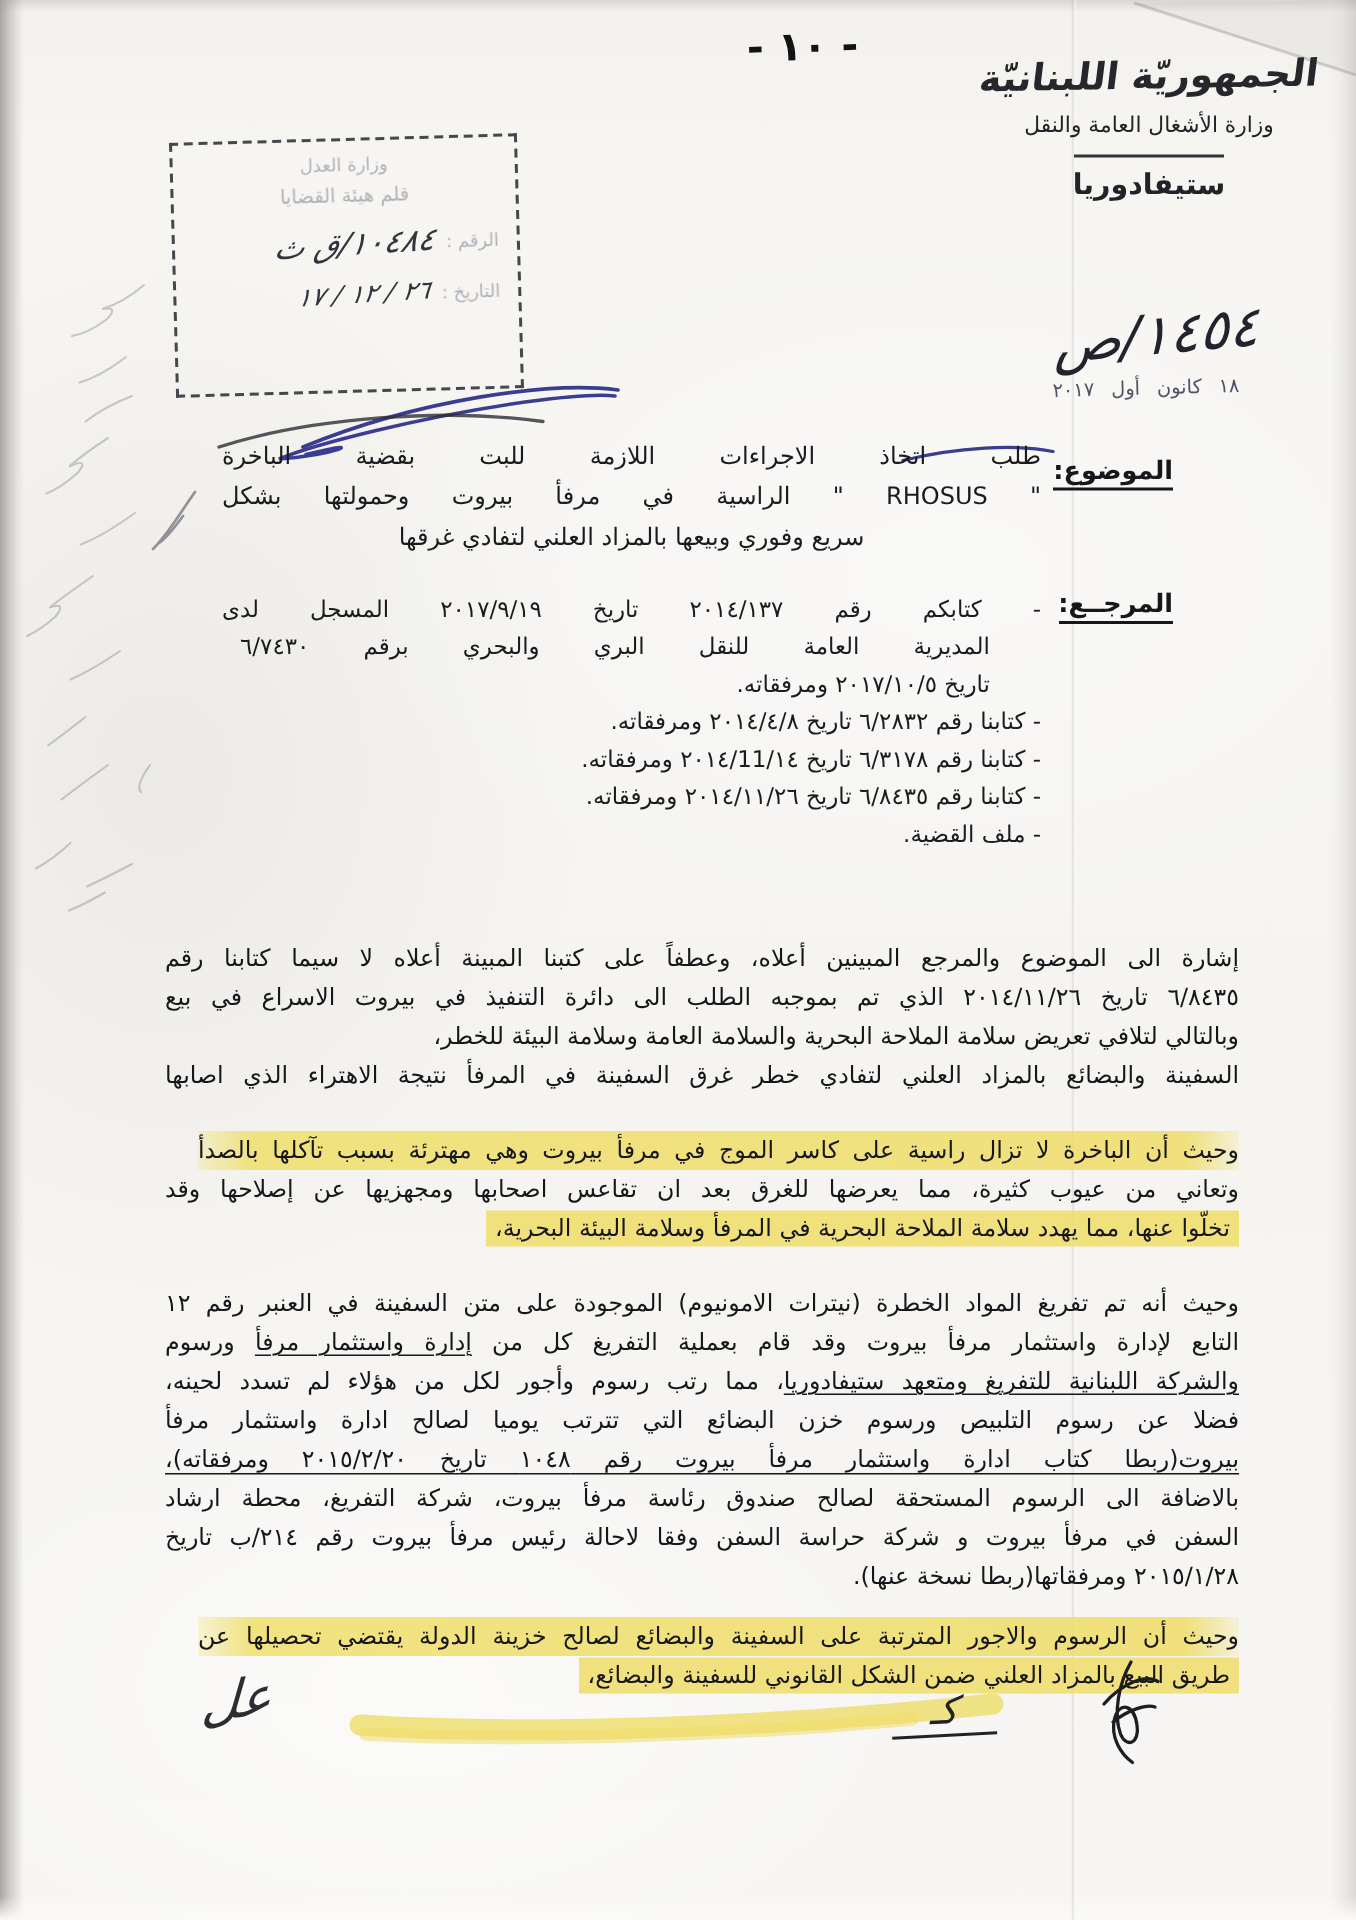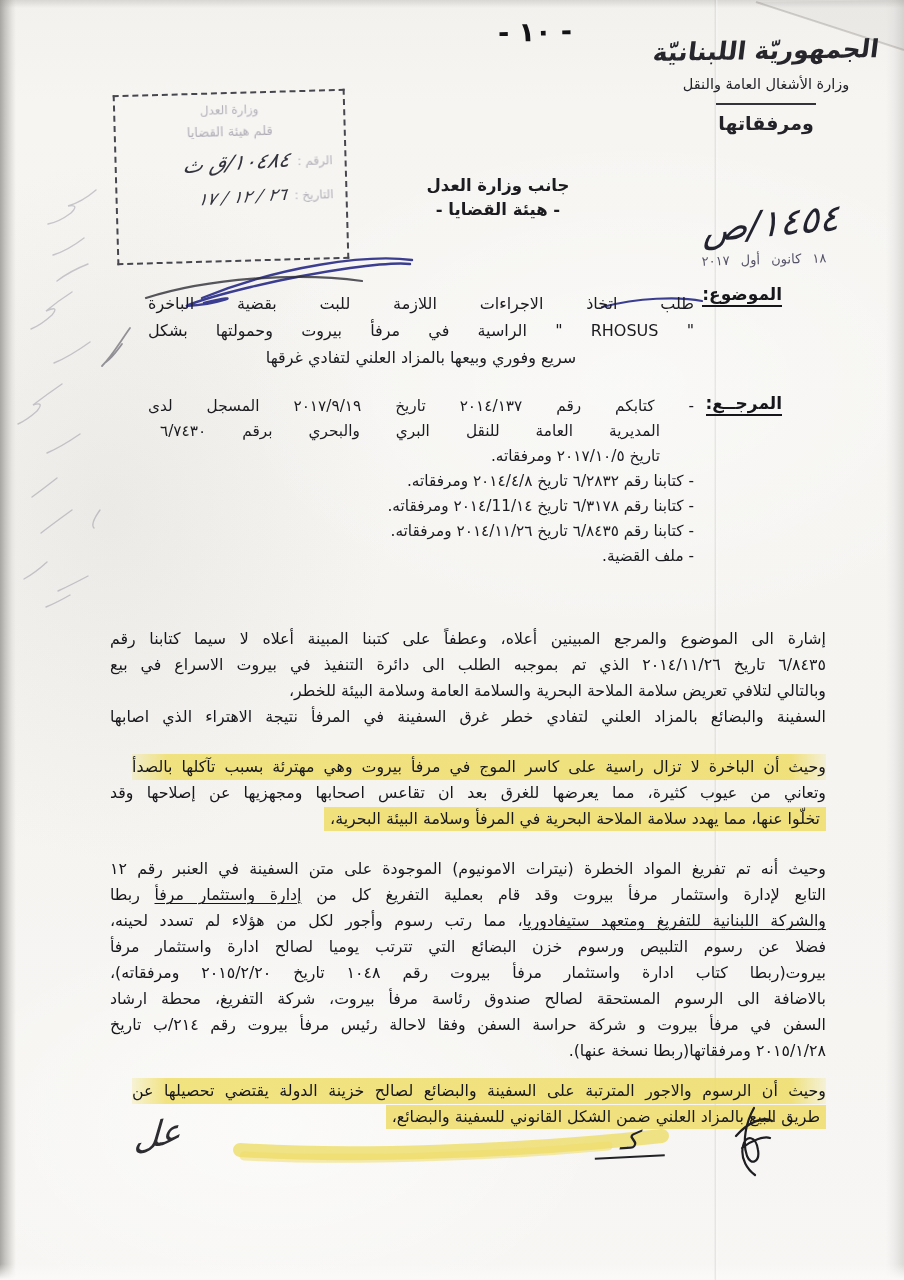--- a/index.html
+++ b/index.html
@@ -57,21 +57,21 @@
   .line{white-space:nowrap;}
   .just{text-align:justify;text-align-last:justify;}
   .ctr{text-align:center;}
   .ind{padding-right:34px;margin-left:12px;}
   
   .para{left:110px;width:716px;font-size:15.8px;line-height:26px;color:#17171b;}
   .p1{top:626px;} .p2{top:754px;} .p3{top:856px;} .p4{top:1078px;}
   .hl-line{background:linear-gradient(90deg,rgba(240,223,108,.25),rgba(240,223,108,.85) 5%,rgba(238,221,104,.85) 95%,rgba(240,223,108,.2));margin-left:22px;}
   .hl{background:rgba(238,221,104,.85);padding:2px 6px 3px;}
   .u{text-decoration:underline;text-decoration-thickness:1.4px;text-underline-offset:3px;}
-  .ul-line{text-decoration-thickness:1.4px;text-underline-offset:4px;}
+  .ul-line{text-decoration:underline;text-decoration-thickness:1.4px;text-underline-offset:4px;}
   
   .init-left{left:134px;top:1114px;font-size:35px;color:#2c2c31;transform:rotate(-7deg) skewX(-10deg);font-style:italic;}
   .init-center{left:594px;top:1126px;width:70px;text-align:center;font-size:25px;color:#222226;
     transform:rotate(-3deg);border-bottom:2.2px solid #222226;padding-bottom:1px;font-style:italic;}
   svg{display:block;}
 </style>
 </head>
 <body>
 
 <div class="scan">
@@ -86,21 +86,21 @@
     <path d="M2,2 L150,50" stroke="rgba(140,136,130,.35)" stroke-width="2" fill="none"></path>
     <path d="M2,2 L150,50 L150,0 Z" fill="rgba(0,0,0,.035)"></path>
   </svg>
 
   <div class="abs page-num">- ١٠ -</div>
 
   <div class="abs lh">
     <div class="lh-republic">الجمهوريّة اللبنانيّة</div>
     <div class="lh-ministry">وزارة الأشغال العامة والنقل</div>
     <div class="lh-rule"></div>
-    <div class="lh-minister">ومرفقاتها</div>
+    <div class="lh-minister">ستيفادوريا</div>
   </div>
   <div class="abs hand-ref">١٤٥٤/ص</div>
   <div class="abs date-stamp">١٨ كانون أول ٢٠١٧</div>
 
   <div class="abs stamp">
     <div class="faint stamp-min">وزارة العدل</div>
     <div class="faint stamp-office">قلم هيئة القضايا</div>
     <div class="stamp-row">
       <span class="faint stamp-label">الرقم :</span>
       <span class="stamp-val">١٠٤٨٤/ق ث</span>
@@ -118,26 +118,22 @@
     </g>
   </svg>
 
   <svg class="abs" style="left:138px;top:266px;" width="235" height="42">
     <path d="M8,32 C70,12 160,6 224,15" stroke="rgba(45,45,52,.8)" stroke-width="2.2" fill="none" stroke-linecap="round"></path>
   </svg>
   <svg class="abs" style="left:92px;top:322px;" width="50" height="50">
     <path d="M38,6 C28,20 20,34 10,44 M30,22 C24,30 20,36 14,40" stroke="rgba(70,68,80,.55)" stroke-width="1.8" fill="none" stroke-linecap="round"></path>
   </svg>
 
-  <div class="abs addr">
-    <div>جانب وزارة العدل</div>
-    <div>- هيئة القضايا -</div>
-  </div>
-
-  <div class="abs sec-label" style="top:284px;">الموضوع:</div>
+
+  <div class="abs sec-label" style="top:304px;">الموضوع:</div>
   <svg class="abs" style="left:596px;top:292px;" width="112" height="22">
     <path d="M6,15 C42,6 82,4 106,9" stroke="#3b3d90" stroke-width="2.2" fill="none" stroke-linecap="round"></path>
   </svg>
   <div class="abs subject-body">
     <div class="line just">طلب اتخاذ الاجراءات اللازمة للبت بقضية الباخرة</div>
     <div class="line just">" RHOSUS " الراسية في مرفأ بيروت وحمولتها بشكل</div>
     <div class="line ctr">سريع وفوري وبيعها بالمزاد العلني لتفادي غرقها</div>
   </div>
 
   <div class="abs sec-label" style="top:393px;">المرجــع:</div>
@@ -159,21 +155,21 @@
   </div>
 
   <div class="abs para p2">
     <div class="line just hl-line">وحيث أن الباخرة لا تزال راسية على كاسر الموج في مرفأ بيروت وهي مهترئة بسبب تآكلها بالصدأ</div>
     <div class="line just">وتعاني من عيوب كثيرة، مما يعرضها للغرق بعد ان تقاعس اصحابها ومجهزيها عن إصلاحها وقد</div>
     <div class="line"><span class="hl">تخلّوا عنها، مما يهدد سلامة الملاحة البحرية في المرفأ وسلامة البيئة البحرية،</span></div>
   </div>
 
   <div class="abs para p3">
     <div class="line just">وحيث أنه تم تفريغ المواد الخطرة (نيترات الامونيوم) الموجودة على متن السفينة في العنبر رقم ١٢</div>
-    <div class="line just"><span>التابع لإدارة واستثمار مرفأ بيروت وقد قام بعملية التفريغ كل من </span><span class="u">إدارة واستثمار مرفأ</span><span> ربطا</span></div>
+    <div class="line just"><span>التابع لإدارة واستثمار مرفأ بيروت وقد قام بعملية التفريغ كل من </span><span class="u">إدارة واستثمار مرفأ</span><span> ورسوم</span></div>
     <div class="line just"><span class="u">والشركة اللبنانية للتفريغ ومتعهد ستيفادوريا</span><span>، مما رتب رسوم وأجور لكل من هؤلاء لم تسدد لحينه،</span></div>
     <div class="line just">فضلا عن رسوم التلبيص ورسوم خزن البضائع التي تترتب يوميا لصالح ادارة واستثمار مرفأ</div>
     <div class="line just ul-line">بيروت(ربطا كتاب ادارة واستثمار مرفأ بيروت رقم ١٠٤٨ تاريخ ٢٠١٥/٢/٢٠ ومرفقاته)،</div>
     <div class="line just">بالاضافة الى الرسوم المستحقة لصالح صندوق رئاسة مرفأ بيروت، شركة التفريغ، محطة ارشاد</div>
     <div class="line just">السفن في مرفأ بيروت و شركة حراسة السفن وفقا لاحالة رئيس مرفأ بيروت رقم ٢١٤/ب تاريخ</div>
     <div class="line">٢٠١٥/١/٢٨ ومرفقاتها(ربطا نسخة عنها).</div>
   </div>
 
   <div class="abs para p4">
     <div class="line just hl-line">وحيث أن الرسوم والاجور المترتبة على السفينة والبضائع لصالح خزينة الدولة يقتضي تحصيلها عن</div>

